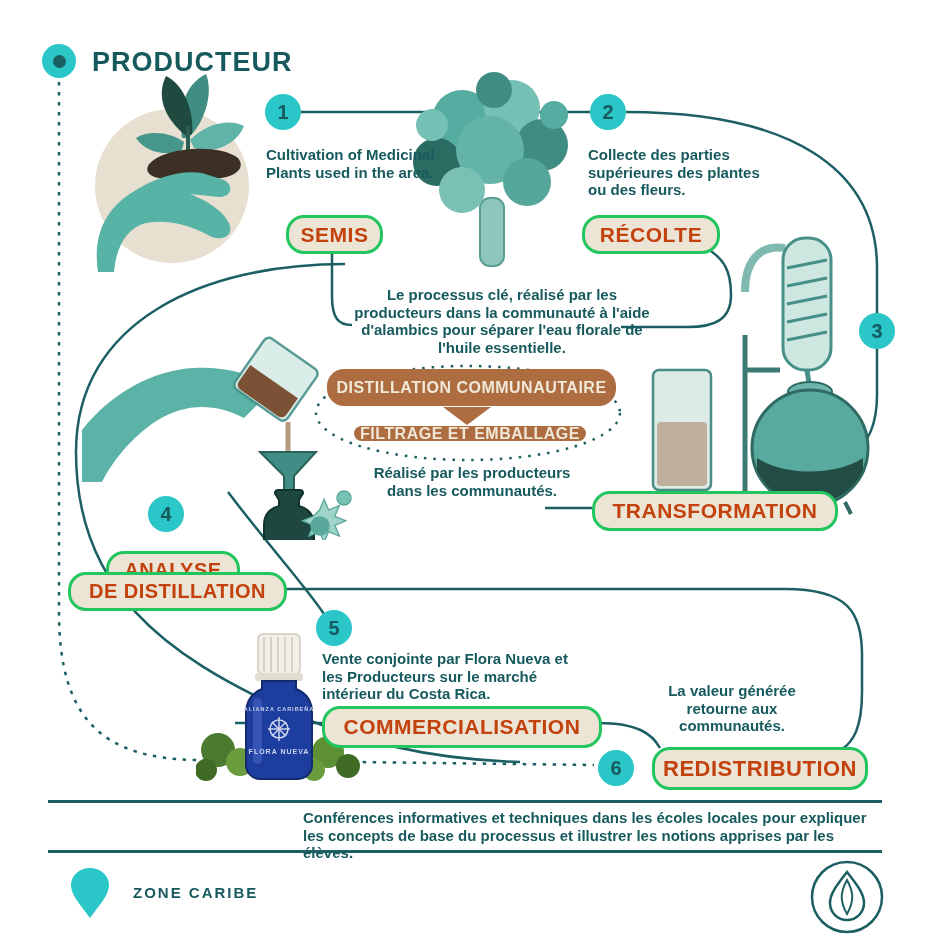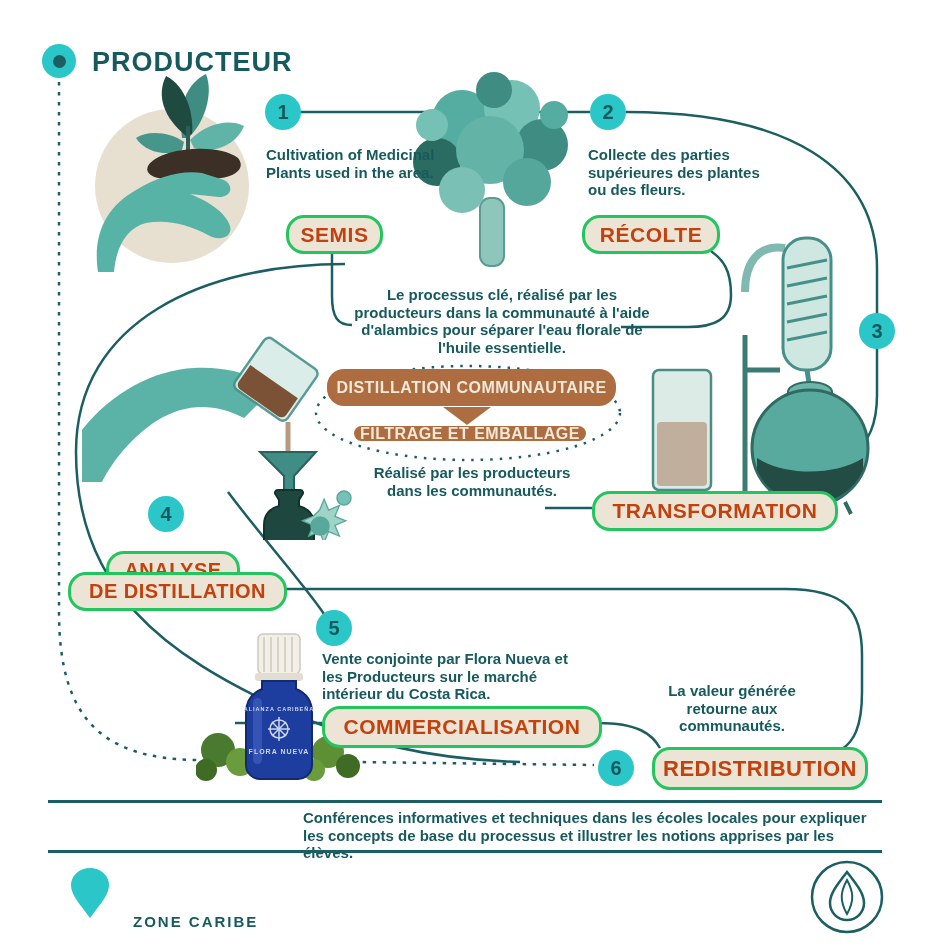--- a/index.html
+++ b/index.html
@@ -23,21 +23,21 @@
   
   .brownpill{background:#ae6d41;border-radius:17px;color:#f0e8d8;font-weight:bold;
              display:flex;align-items:center;justify-content:center;letter-spacing:0.5px;}
   .tri-down{width:0;height:0;border-left:24px solid transparent;border-right:24px solid transparent;
             border-top:18px solid #ae6d41;}
   
   .txt{font-size:15px;font-weight:bold;line-height:1.18;color:#175a5e;}
   .center{text-align:center;}
   .rule{position:absolute;height:3px;background:#1b5f63;z-index:2;}
   .footer-heading{font-size:17px;font-weight:bold;letter-spacing:0.5px;}
-  .zone-label{font-size:15px;font-weight:bold;letter-spacing:2px;margin-top:29px;}
+  .zone-label{font-size:15px;font-weight:bold;letter-spacing:2px;}
 </style>
 </head>
 <body>
 
 <div class="canvas">
 
   <svg id="connectors" width="930" height="946" viewBox="0 0 930 946">
     <g fill="none" stroke="#1b5f63" stroke-width="2.5">
 
       <path d="M300,112 H590"></path>

